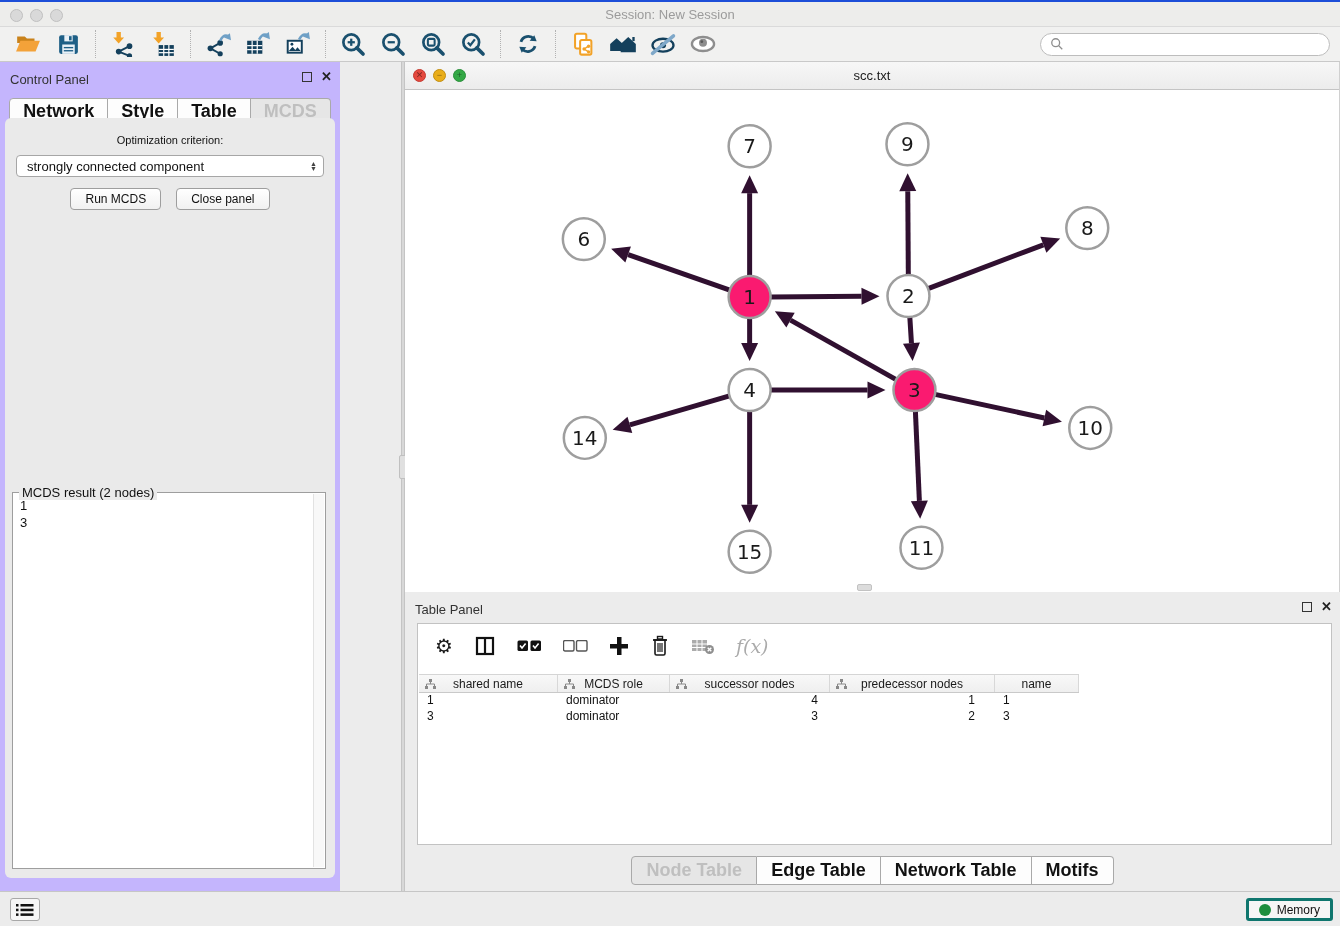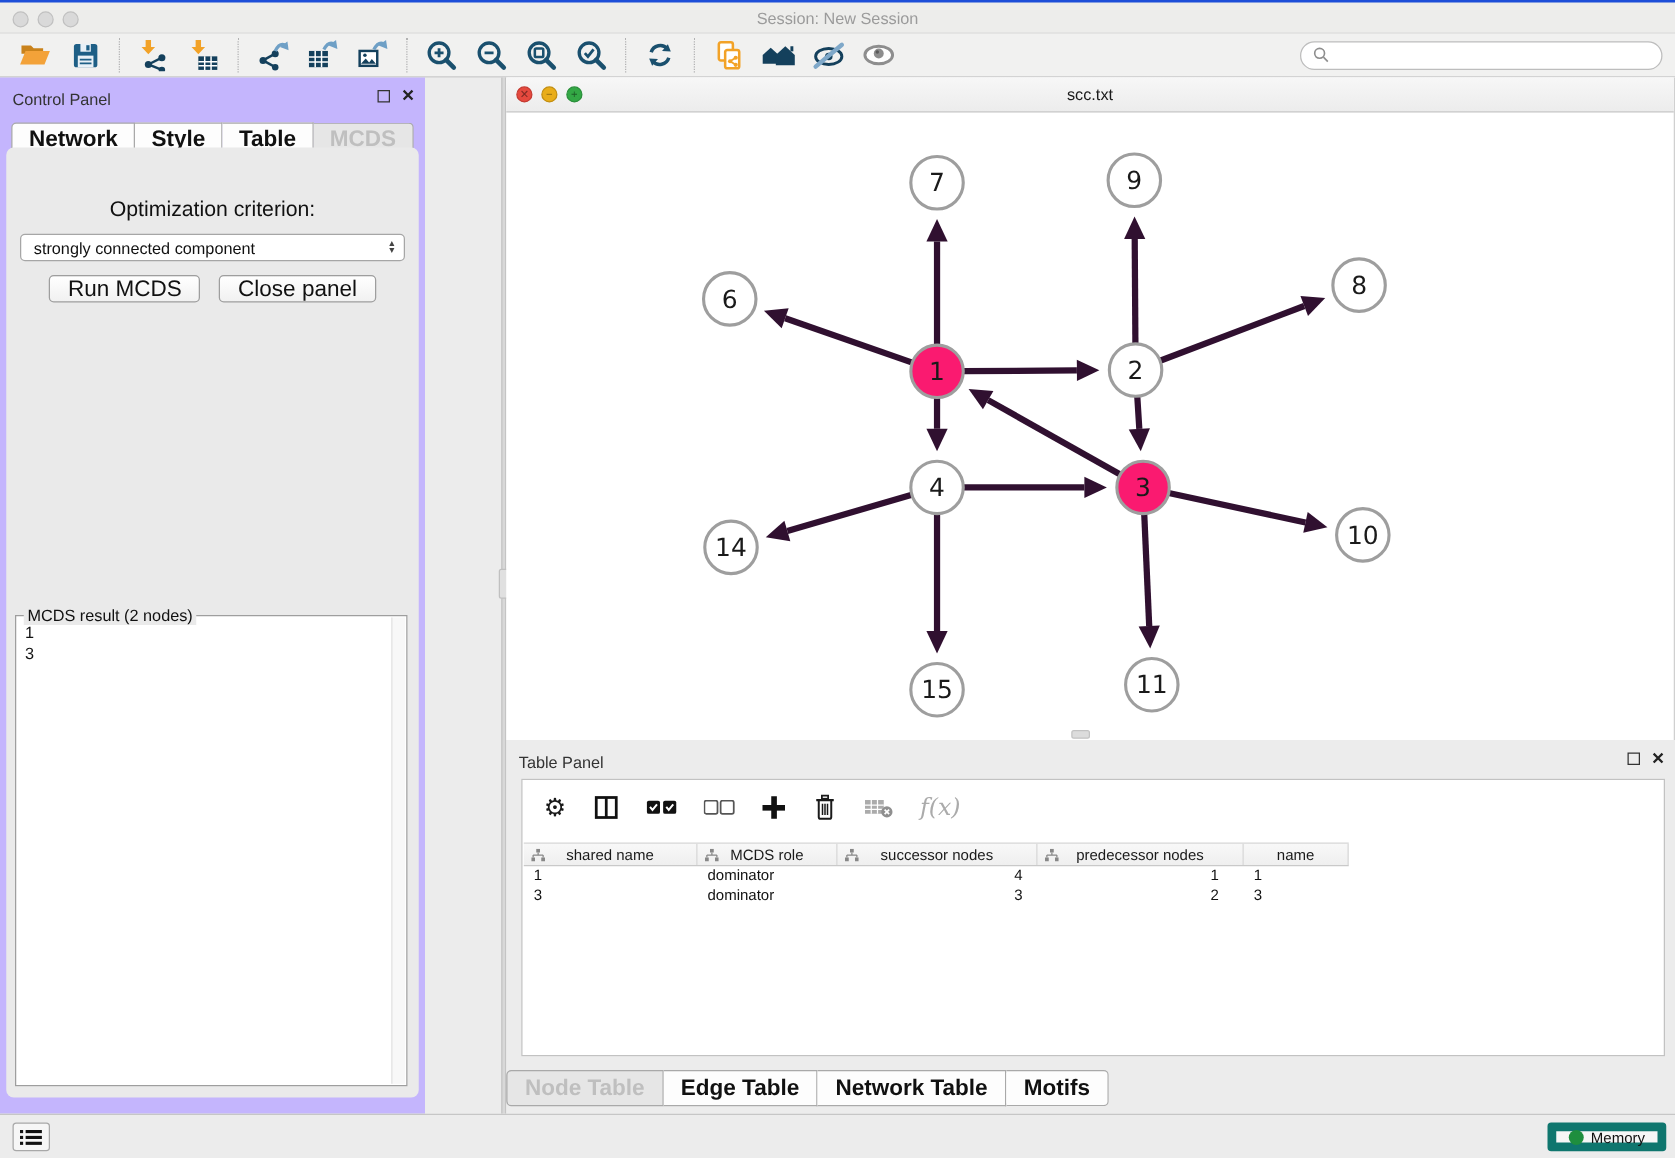--- a/index.html
+++ b/index.html
@@ -36,27 +36,27 @@
   .panel-icons { position:absolute; right:8px; top:10px; display:flex; gap:9px; align-items:center; }
   .float-ic { width:10px; height:10px; border:1.5px solid #333; display:inline-block; }
   .close-ic { font-size:13px; font-weight:bold; color:#222; line-height:10px; }
   .tabs { display:flex; justify-content:center; }
   .tab { padding:2px 13px; font-size:18px; font-weight:bold; color:#111; background:#FDFDFD;
          border:1px solid #A9A9A9; border-left:none; cursor:pointer; }
   .tab:first-child { border-left:1px solid #A9A9A9; border-radius:4px 0 0 4px; }
   .tab:last-child { border-radius:0 4px 4px 0; }
   .tab.active { background:#E6E6E6; color:#BFBFBF; }
   .cp-content { position:absolute; left:5px; right:5px; top:56px; bottom:13px; background:#EAEAEA; border-radius:6px; }
-  .opt-label { margin-top:40px; text-align:center; font-size:17px; color:#111; }
+  .opt-label { margin-top:16px; text-align:center; font-size:11px; color:#111; }
   .select { margin:9px auto 0; width:308px; height:22px; background:#fff; border:1px solid #A6A6A6; border-radius:4px;
             display:flex; align-items:center; padding:0 6px 0 10px; font-size:13px; color:#111; cursor:pointer; }
   .select .val { flex:1; }
   .stepper { display:flex; flex-direction:column; line-height:5px; font-size:7px; color:#444; }
   .btn-row { margin-top:11px; display:flex; justify-content:center; gap:15px; }
-  .btn { height:22px; padding:0 14px; font-size:18px; color:#111; background:linear-gradient(#FFFFFF,#F1F1F1);
+  .btn { height:22px; padding:0 14px; font-size:12px; color:#111; background:linear-gradient(#FFFFFF,#F1F1F1);
          border:1px solid #9E9E9E; border-radius:4px; cursor:pointer; }
   .result-box { position:absolute; left:7px; right:9px; top:374px; bottom:9px; border:1px solid #9E9E9E;
                 background:#fff; }
   .result-legend { position:absolute; top:-8px; left:6px; background:#EAEAEA; padding:0 3px; font-size:13px; color:#111; }
   .result-body { position:absolute; inset:1px 13px 1px 1px; padding:3px 6px; font-size:13px; line-height:17px; color:#111; overflow:hidden; }
   .result-scroll { position:absolute; top:1px; bottom:1px; right:1px; width:11px; background:#F8F8F8; border-left:1px solid #E2E2E2; }
 
   
   .v-splitter { position:absolute; left:401px; top:62px; width:4px; height:829px; background:#D8D8D8;
                 border-left:1px solid #C4C4C4; border-right:1px solid #C4C4C4; cursor:col-resize; }
@@ -87,30 +87,30 @@
            border-top:1px solid #D5D5D5; border-bottom:1px solid #C9C9C9; }
   .th { position:relative; display:flex; align-items:center; justify-content:center;
         font-size:12px; color:#1A1A1A; border-right:1px solid #D8D8D8; cursor:pointer; }
   .th .hicon { position:absolute; left:6px; top:4px; }
   .trow { display:flex; width:660px; height:16px; font-size:12px; color:#111; }
   .td { overflow:hidden; white-space:nowrap; }
   .c0 { width:139px; } .c1 { width:112px; } .c2 { width:160px; } .c3 { width:165px; } .c4 { width:84px; }
   .td.c0 { padding-left:8px; } .td.c1 { padding-left:8px; }
   .td.c2 { text-align:right; padding-right:12px; } .td.c3 { text-align:right; padding-right:20px; }
   .td.c4 { padding-left:8px; }
-  .tp-tabs { position:absolute; left:0; right:0; bottom:6px; display:flex; justify-content:flex-start; }
+  .tp-tabs { position:absolute; left:0; right:0; bottom:6px; display:flex; justify-content:center; }
   .tp-tabs .tab { padding:3px 14px; }
 
   
   .statusbar { position:absolute; left:0; top:891px; width:1340px; height:35px; background:#ECECEC;
                border-top:1px solid #C6C6C6; }
   .sb-left-btn { position:absolute; left:10px; top:6px; width:30px; height:23px; background:#F6F6F6;
                  border:1px solid #A8A8A8; border-radius:3px; display:flex; align-items:center; justify-content:center; cursor:pointer; }
   .memory-btn { position:absolute; right:7px; top:6px; height:23px; padding:0 10px; background:#F6F6F6;
-                border:7px solid #0f766e; border-radius:3px; display:flex; align-items:center; gap:6px;
+                border:3px solid #0f766e; border-radius:3px; display:flex; align-items:center; gap:6px;
                 font-size:12px; color:#111; cursor:pointer; }
   .mem-dot { width:12px; height:12px; border-radius:50%; background:#1E8E3E; }
 </style>
 </head>
 <body>
 
 <div class="app">
 
   <div class="titlebar">
     <div class="traffic">

